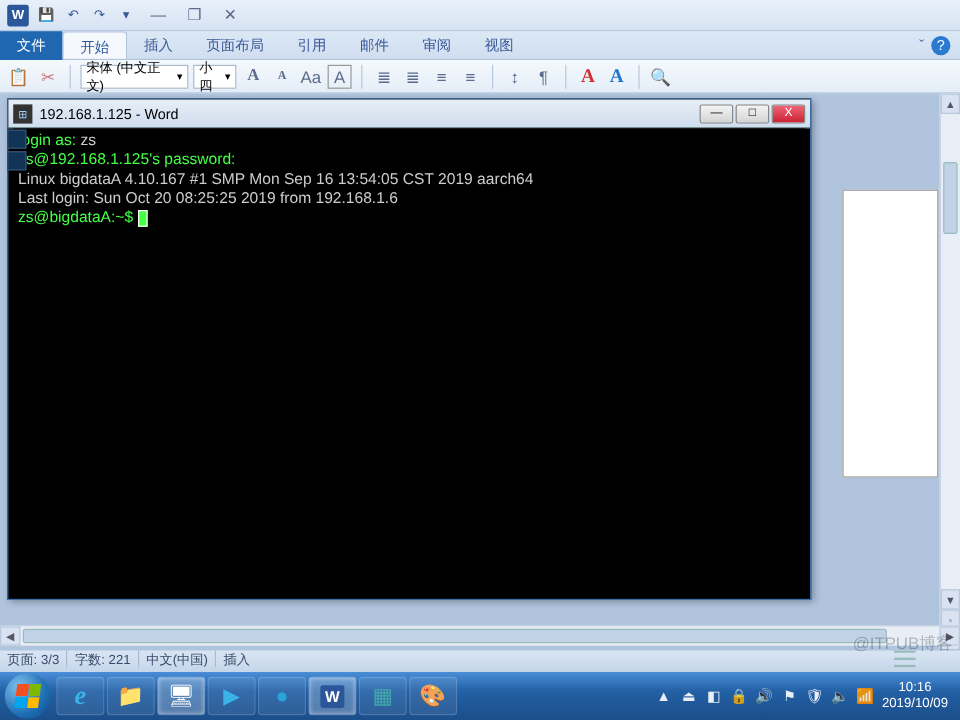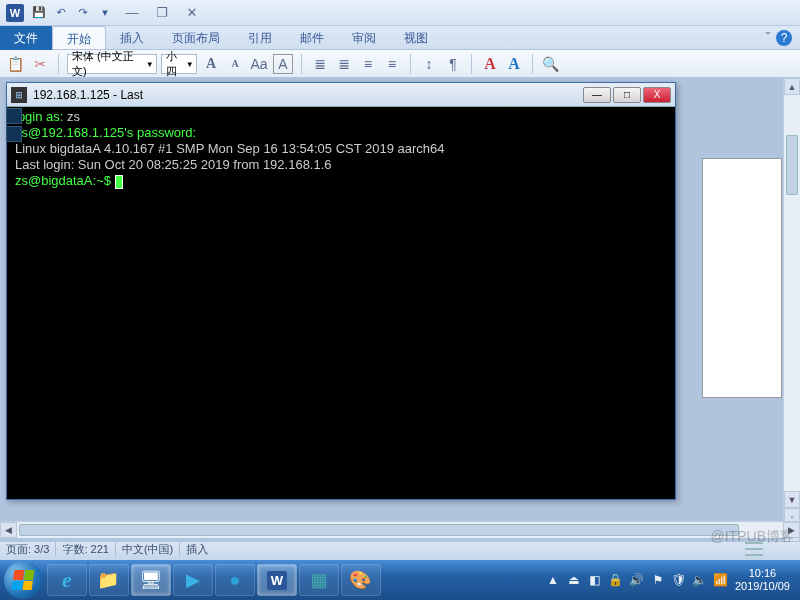--- a/index.html
+++ b/index.html
@@ -148,21 +148,21 @@
       </div>
     <div style="position:absolute;bottom:34px;left:0;right:0;" class="vscroll-btn">▼</div>
     <div style="position:absolute;bottom:17px;left:0;right:0;" class="vscroll-btn">◦</div>
     <div style="position:absolute;bottom:0;left:0;right:0;" class="vscroll-btn">▾</div>
   </div>
 </div>
 
 <div class="putty">
   <div class="putty-titlebar">
     <div class="putty-icon">⊞</div>
-    <div class="putty-title">192.168.1.125 - Last</div>
+    <div class="putty-title">192.168.1.125 - Word</div>
     <div class="putty-controls">
       <div class="putty-ctrl">—</div>
       <div class="putty-ctrl">□</div>
       <div class="putty-ctrl close">X</div>
     </div>
   </div>
   <div class="putty-body">
     <div><span class="p-green">login as: </span><span class="p-white">zs</span></div>
     <div><span class="p-green">zs@192.168.1.125's password:</span></div>
     <div class="p-white">Linux bigdataA 4.10.167 #1 SMP Mon Sep 16 13:54:05 CST 2019 aarch64</div>

